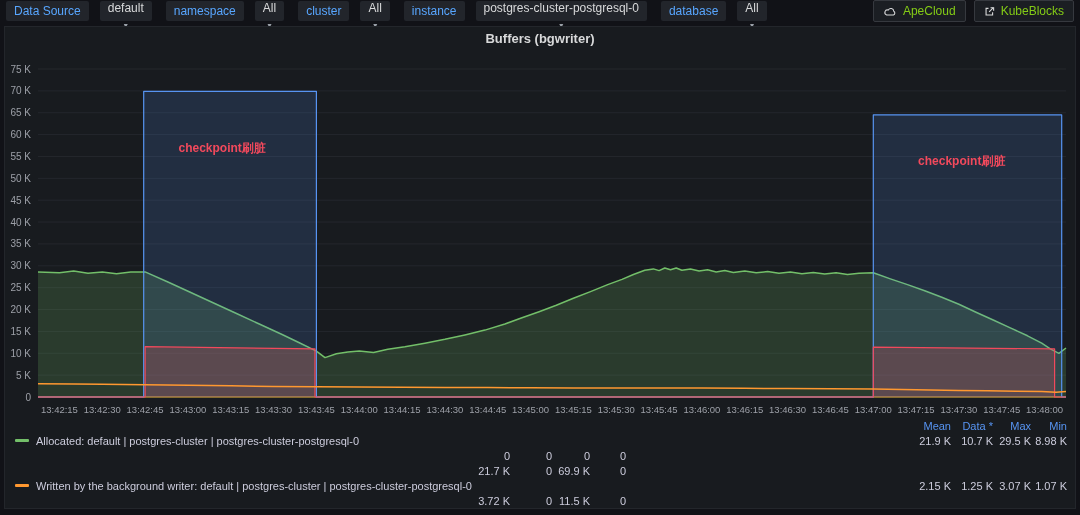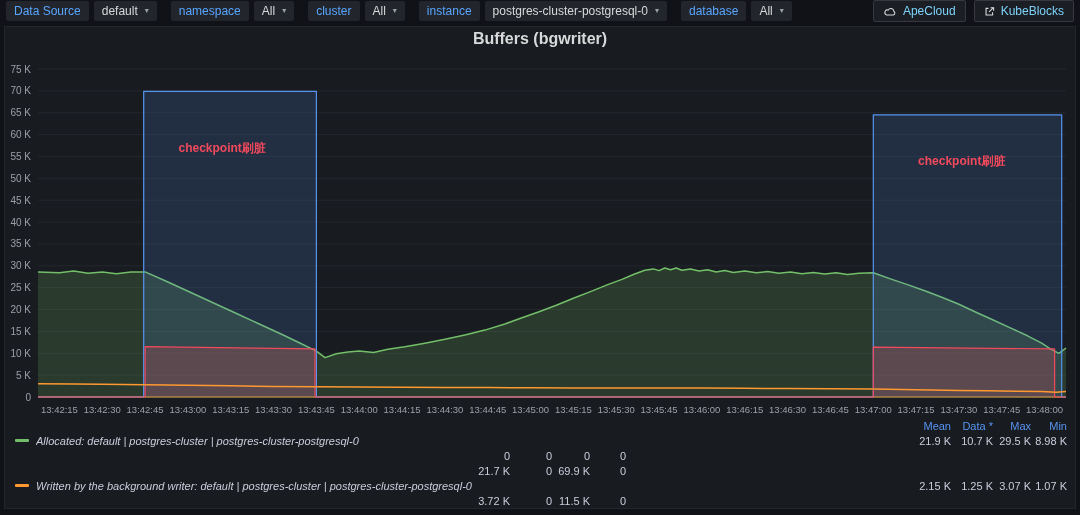--- a/index.html
+++ b/index.html
@@ -5,37 +5,37 @@
   * { box-sizing: border-box; }
   html, body { margin: 0; padding: 0; }
   body {
     width: 1080px; height: 515px; overflow: hidden;
     background: #111217; color: #d8d9da;
     font-family: "Liberation Sans", sans-serif;
   }
   
   .toolbar { display: flex; align-items: center; height: 22px; padding: 1px 6px; gap: 14px; background: #111217; }
   .filters { display: flex; gap: 14px; }
-  .filter-group { display: flex; align-items: center; gap: 5px; }
+  .filter-group { display: flex; align-items: center; gap: 11px; }
   .chip { display: flex; align-items: center; height: 20px; padding: 0 8px; background: #22252b; border-radius: 2px; font-size: 12px; white-space: nowrap; }
   .chip.var-label { color: #58a6ff; }
-  .chip.var-value { color: #d8d9da; gap: 7px; cursor: pointer; }
+  .chip.var-value { color: #d8d9da; gap: 7px; cursor: pointer; flex-direction: column; }
   .caret { color: #9aa0a8; font-size: 8px; line-height: 1; }
   .toolbar-right { margin-left: auto; display: flex; gap: 8px; }
-  .tb-btn { display: flex; align-items: center; gap: 6px; height: 22px; padding: 0 9px; background: #1b1e23; border: 1px solid #36393f; border-radius: 2px; color: #7dd3fc; font-size: 12px; font-family: inherit; cursor: pointer; }
+  .tb-btn { display: flex; align-items: center; gap: 6px; height: 22px; padding: 0 9px; background: #1b1e23; border: 1px solid #36393f; border-radius: 2px; color: #84cc16; font-size: 12px; font-family: inherit; cursor: pointer; }
   .tb-btn svg { display: block; }
   
   .panel { position: relative; margin: 4px; height: 483px; background: #181b1f; border: 1px solid #23262b; }
-  .panel-title { height: 24px; line-height: 24px; text-align: center; font-size: 16px; font-weight: 600; color: #d8d9da; cursor: pointer; }
+  .panel-title { height: 24px; line-height: 24px; text-align: center; font-size: 13px; font-weight: 600; color: #d8d9da; cursor: pointer; }
   #chart { display: block; width: 1068px; height: 365px; }
   svg text { font-family: "Liberation Sans", sans-serif; }
   
   .legend { padding: 2px 8px 0 10px; font-size: 11px; }
   .legend-header, .legend-row { display: flex; align-items: center; height: 15px; justify-content: center; }
-  .lg-label { flex: 1; display: flex; align-items: center; gap: 7px; color: #ccccdc; min-width: 0; font-style: italic; }
+  .lg-label { flex: 1; display: flex; align-items: center; gap: 7px; color: #ccccdc; min-width: 0; }
   .series-name { cursor: pointer; white-space: nowrap; overflow: hidden; text-overflow: ellipsis; }
   .lg-col { text-align: right; color: #ccccdc; }
   .c-mean { width: 54px; } .c-last { width: 42px; } .c-max { width: 38px; } .c-min { width: 36px; }
   .legend-header .lg-col { color: #5794f2; font-weight: 500; cursor: pointer; }
   .swatch { width: 14px; height: 3px; border-radius: 1px; display: inline-block; flex: none; }
 </style>
 </head>
 <body>
 
 <div class="toolbar">

